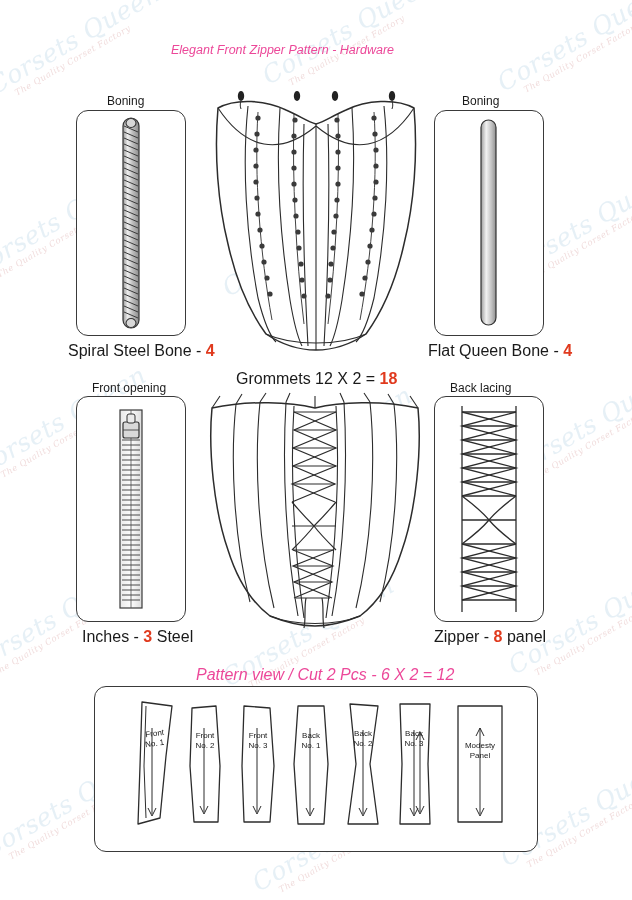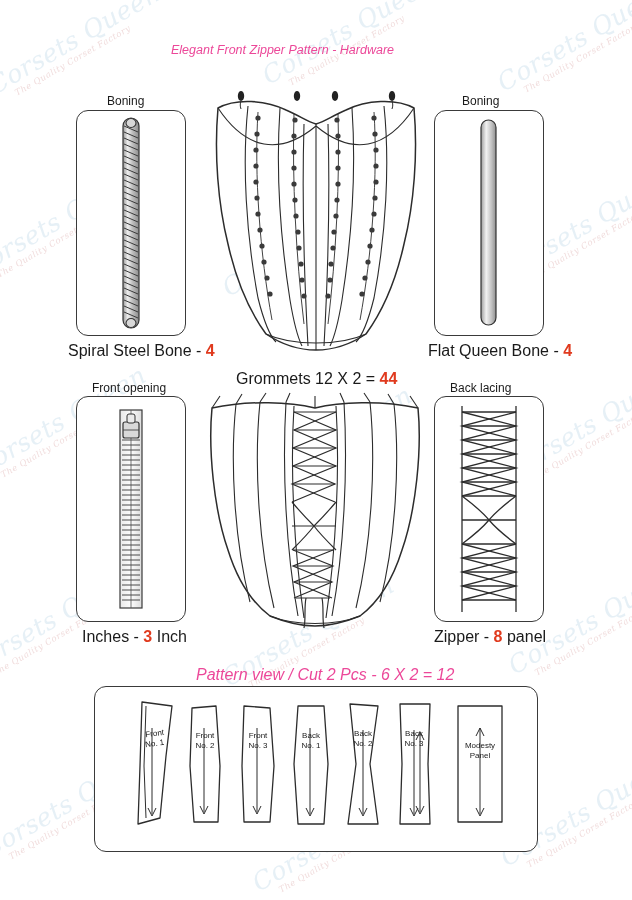--- a/index.html
+++ b/index.html
@@ -333,21 +333,21 @@
         <ellipse cx="196" cy="12" rx="3.2" ry="5"></ellipse>
       </g>
       <g fill="none" stroke="#2c2c2c" stroke-width="1">
         <path d="M45 17 C 44 20, 44 22, 45 25"></path>
         <path d="M196 17 C 197 20, 197 22, 196 25"></path>
       </g>
     </svg>
   </div>
 
   <div class="caption" style="left:236px; top:370px;">
-    <span>Grommets 12 X 2 = </span><span class="num">44</span>
+    <span>Grommets 12 X 2 = </span><span class="num">18</span>
   </div>
 
   <div class="boxlabel" style="left:92px; top:381px;">Front opening</div>
   <div class="panel" style="left:76px; top:396px; width:110px; height:226px;"></div>
 
   <div class="svgwrap" style="left:76px; top:396px;">
     <svg width="110" height="226" viewBox="0 0 110 226">
       <defs>
         <linearGradient id="zipTape" x1="0" y1="0" x2="1" y2="0">
           <stop offset="0%" stop-color="#e9e9e9"></stop>
@@ -393,21 +393,21 @@
         <line x1="46" y1="204" x2="64" y2="204"></line>
       </g>
 
       <rect x="47" y="26" width="16" height="16" rx="2" fill="#d9d9d9" stroke="#333" stroke-width="1.2"></rect>
       <rect x="51" y="18" width="8" height="9" rx="2" fill="#eaeaea" stroke="#333" stroke-width="1"></rect>
       <line x1="47" y1="34" x2="63" y2="34" stroke="#444" stroke-width="0.9"></line>
     </svg>
   </div>
 
   <div class="caption" style="left:82px; top:628px;">
-    <span>Inches - </span><span class="num">3</span><span> Inch</span>
+    <span>Inches - </span><span class="num">3</span><span> Steel</span>
   </div>
 
   <div class="boxlabel" style="left:450px; top:381px;text-align:right;">Back lacing</div>
   <div class="panel" style="left:434px; top:396px; width:110px; height:226px;"></div>
 
   <div class="svgwrap" style="left:434px; top:396px;">
     <svg width="110" height="226" viewBox="0 0 110 226">
       <g stroke="#2c2c2c" stroke-width="1.3" fill="none">
 
         <line x1="28" y1="10" x2="28" y2="216"></line>

